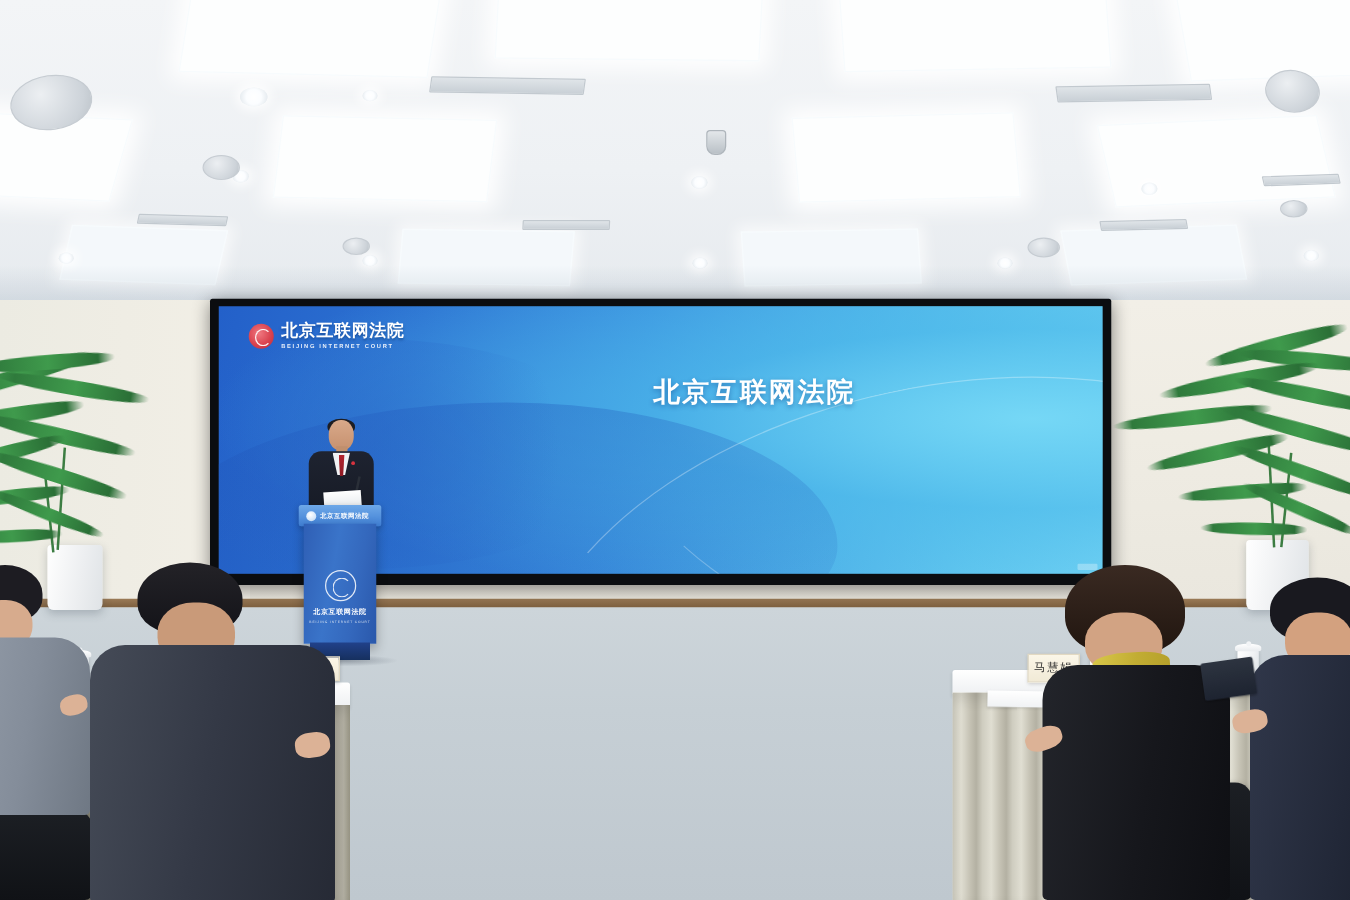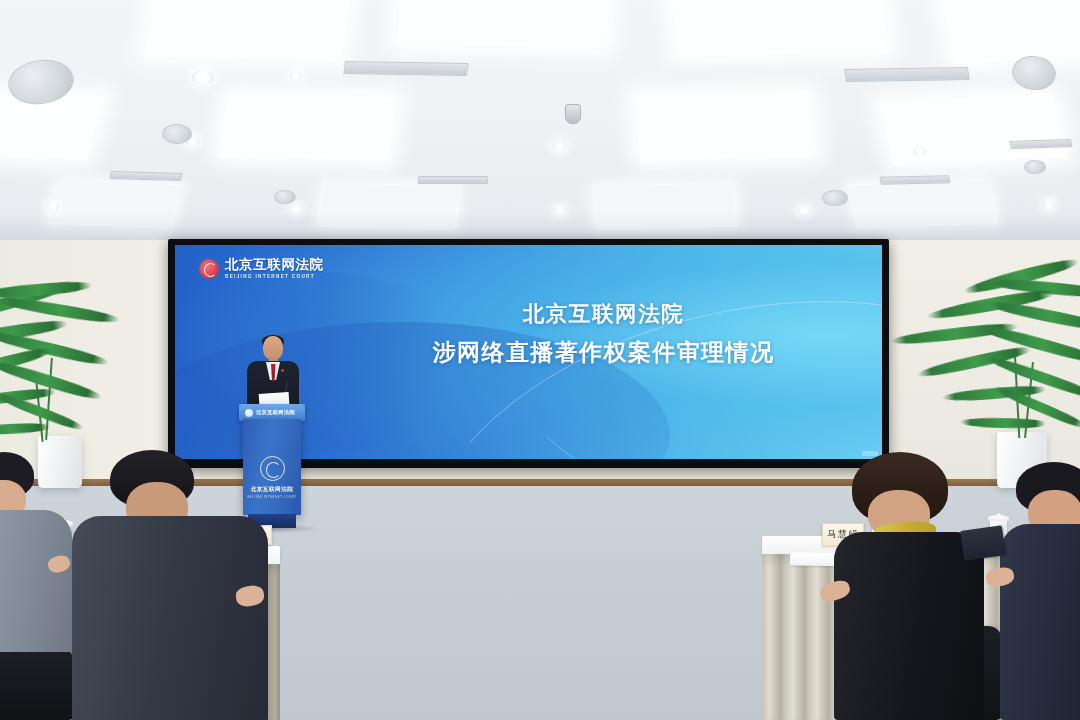--- a/index.html
+++ b/index.html
@@ -411,21 +411,20 @@
       <div class="scr-logo">
         <div class="emblem"></div>
         <div class="scr-logo-txt">
           <div class="scr-logo-cn">北京互联网法院</div>
           <div class="scr-logo-en">BEIJING INTERNET COURT</div>
         </div>
       </div>
 
       <div class="scr-body">
         <div class="scr-t1">北京互联网法院</div>
-        <div class="scr-t2">涉网络直播著作权案件审理情况</div>
       </div>
 
       <div class="scr-corner"></div>
     </div>
   </div>
 
   <div class="plant blurv" style="left:-30px; top:288px; width:180px; height:200px;">
     <div class="pot" style="width:44px; height:52px;"></div>
     <div class="stem" style="left:78px; top:70px; width:2px; height:82px; transform:rotate(4deg);"></div>
     <div class="stem" style="left:68px; top:84px; width:2px; height:70px; transform:rotate(-6deg);"></div>

